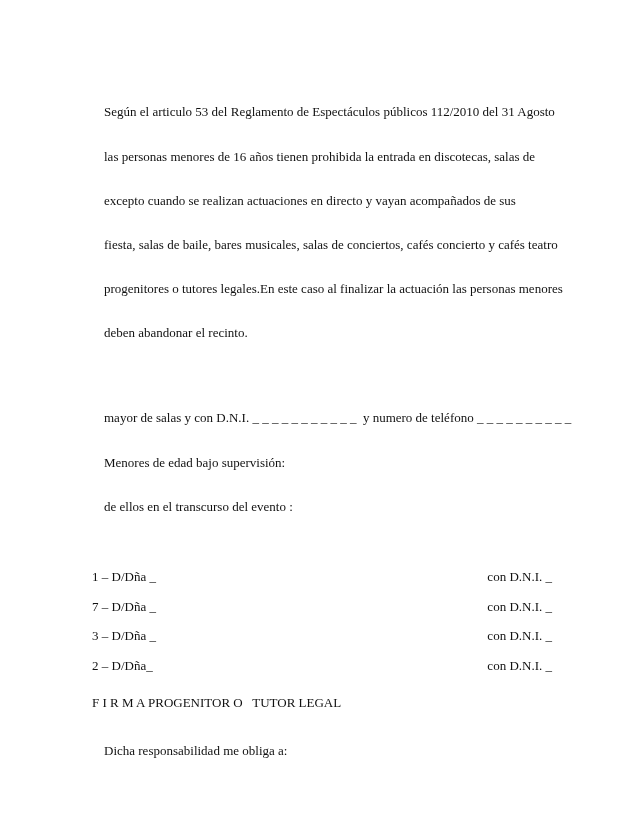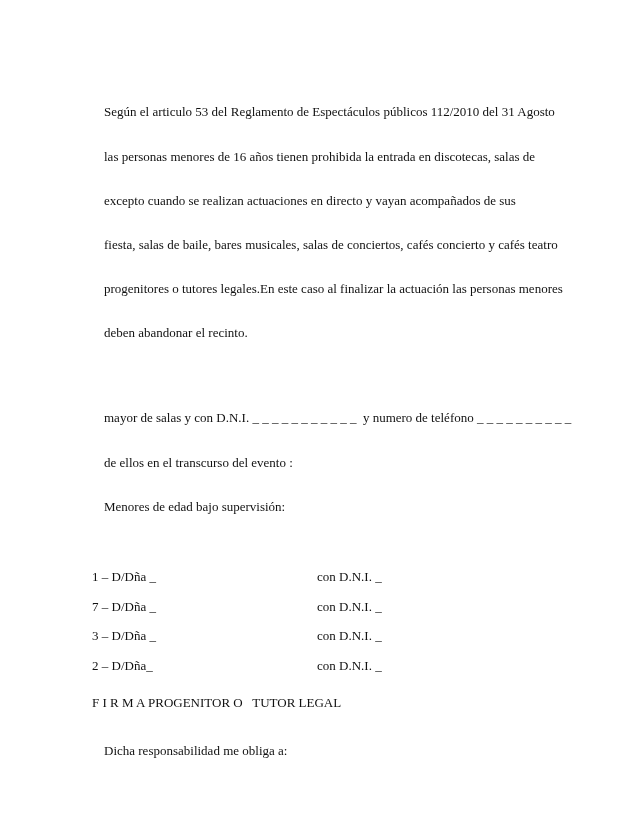--- a/index.html
+++ b/index.html
@@ -27,20 +27,21 @@
       line-height: 14.7px;
       white-space: pre-wrap;
     }
     .line { display: block; white-space: pre; }
     .gap-sm { height: 14.7px; }
     .minor-row {
       display: flex;
       height: 14.7px;
       line-height: 14.7px;
       margin-bottom: 14.7px;
+      justify-content: space-between;
     }
     .minor-name { width: 225px; white-space: pre; }
     .minor-dni { white-space: pre; }
     .field {
       display: inline;
       white-space: pre;
     }
     .signature {
       position: absolute;
       left: 92px;
@@ -58,22 +59,22 @@
     <span class="line">Según el articulo 53 del Reglamento de Espectáculos públicos 112/2010 del 31 Agosto</span>
     <span class="line">las personas menores de 16 años tienen prohibida la entrada en discotecas, salas de</span>
     <span class="line">excepto cuando se realizan actuaciones en directo y vayan acompañados de sus</span>
     <span class="line">fiesta, salas de baile, bares musicales, salas de conciertos, cafés concierto y cafés teatro</span>
     <span class="line">progenitores o tutores legales.En este caso al finalizar la actuación las personas menores</span>
     <span class="line">deben abandonar el recinto.</span>
   </div>
 
   <div class="p">
     <span class="line"><span>mayor de salas y con D.N.I. </span><span class="field">_ _ _ _ _ _ _ _ _ _ _</span><span>  y numero de teléfono </span><span class="field">_ _ _ _ _ _ _ _ _ _</span></span>
+    <span class="line">Menores de edad bajo supervisión:</span>
     <span class="line">de ellos en el transcurso del evento :</span>
-    <span class="line">Menores de edad bajo supervisión:</span>
   </div>
 
   <div class="gap-sm"></div>
 
   <div>
     <div class="minor-row">
       <span class="minor-name">1 – D/Dña _</span>
       <span class="minor-dni">con D.N.I. _</span>
     </div>
     <div class="minor-row">

